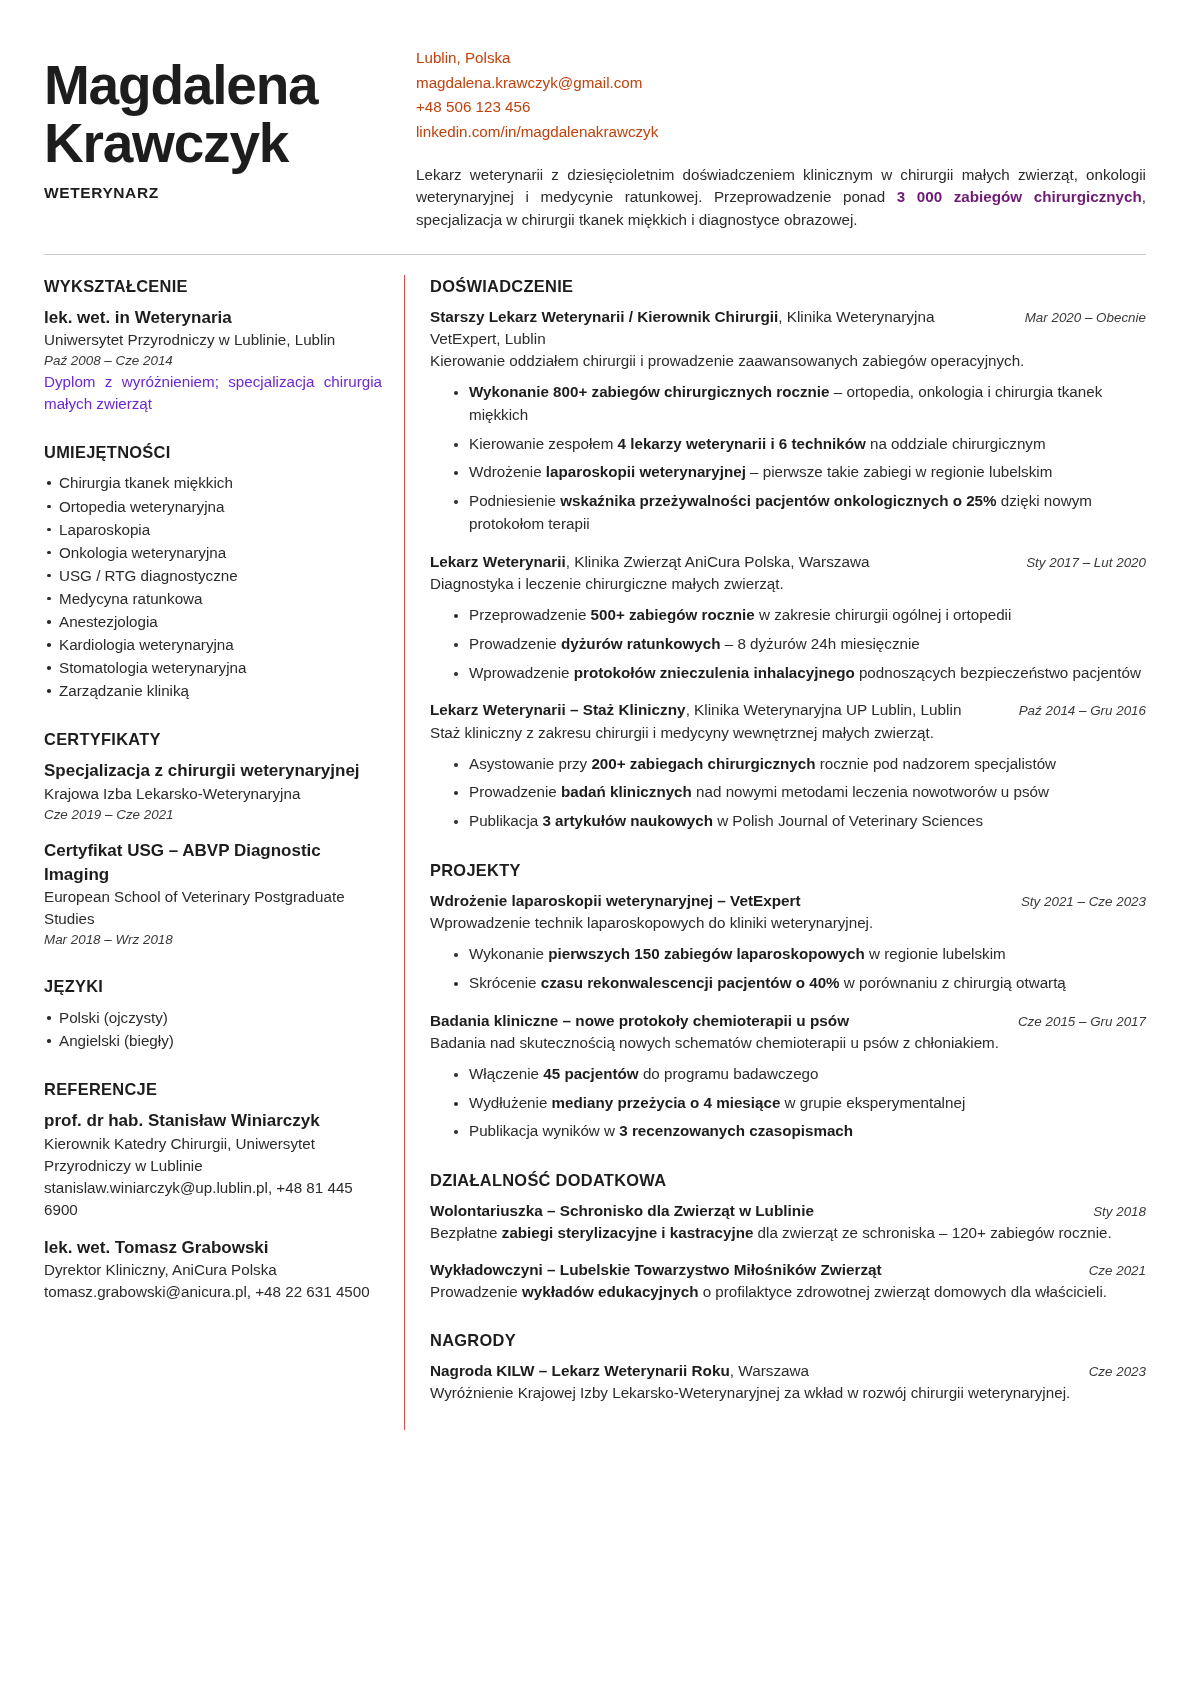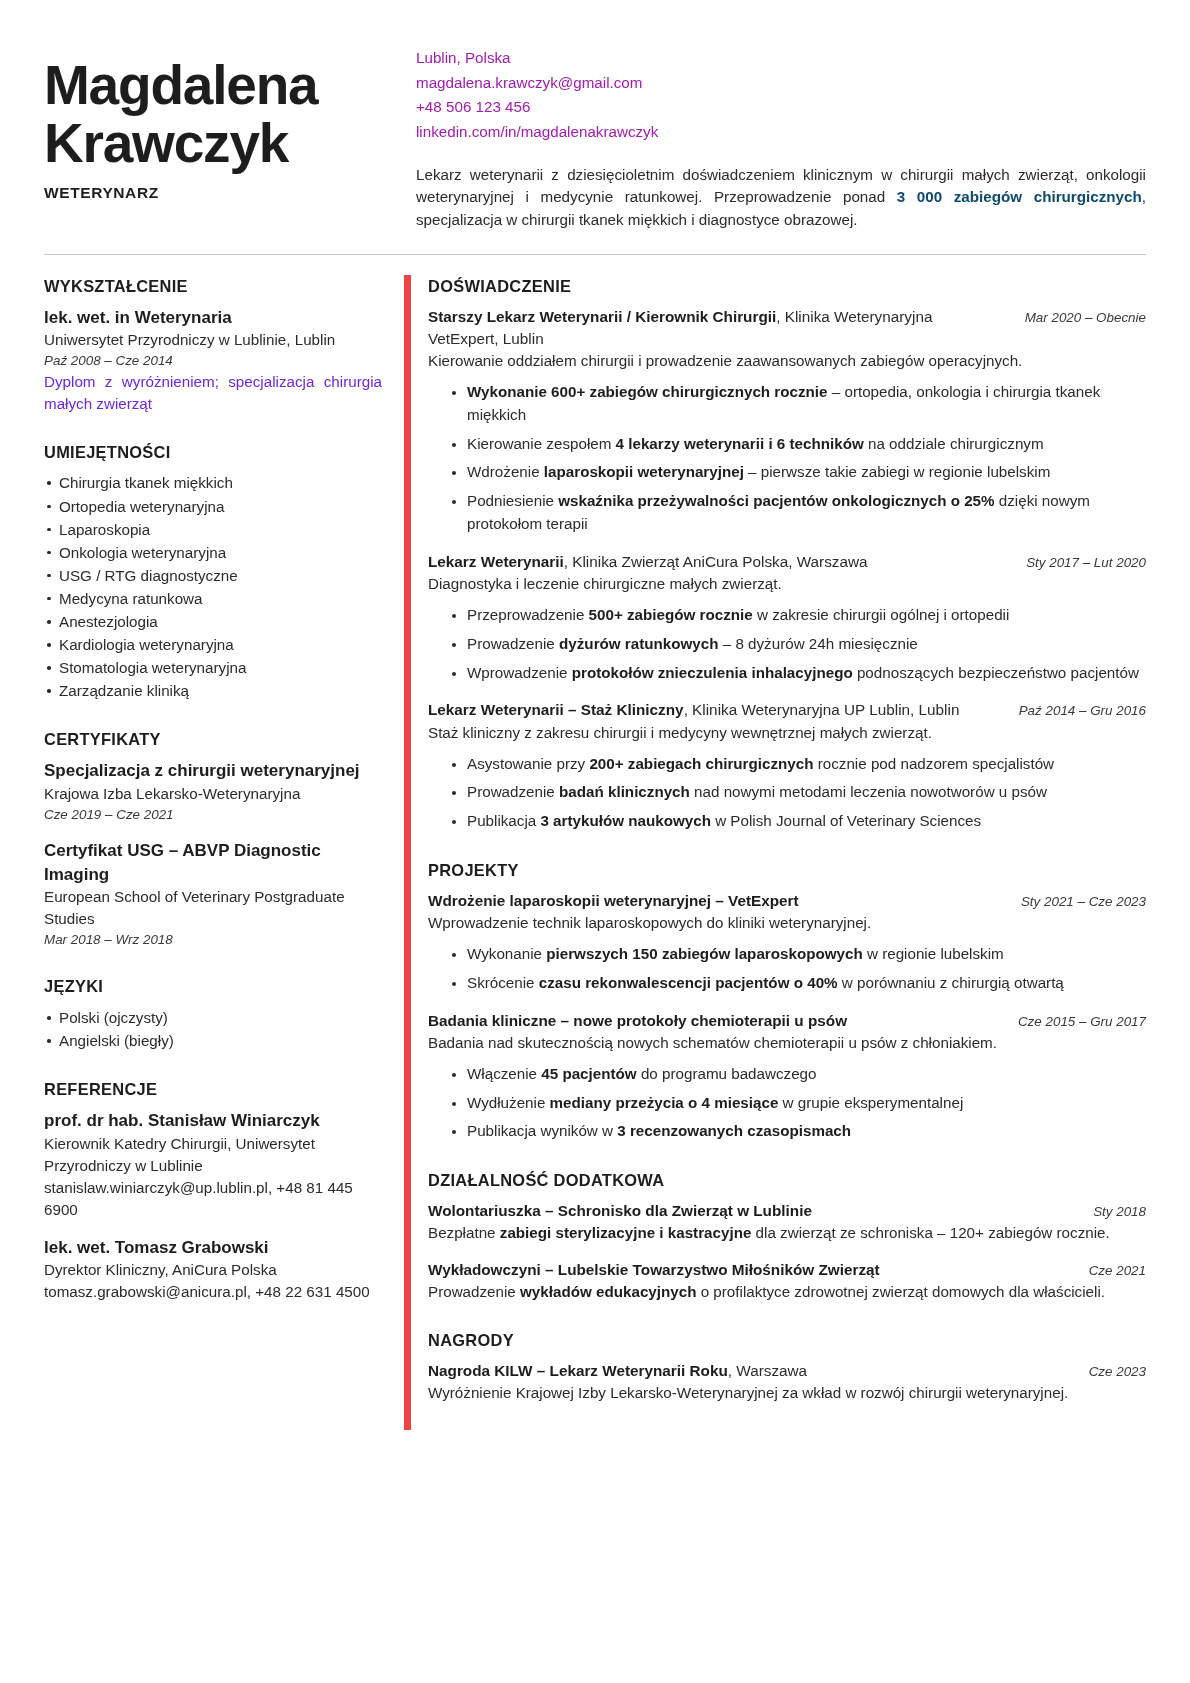--- a/index.html
+++ b/index.html
@@ -27,36 +27,36 @@
     margin: 0;
   }
   .job-title {
     font-size: 15.5px;
     font-weight: 700;
     letter-spacing: 0.6px;
     margin-top: 9px;
     color: #1d1d1d;
   }
   .header-right { flex: 1; padding-left: 12px; padding-top: 2px; }
-  .contact-line { font-size: 15.2px; line-height: 1.62; color: #a21caf; }
+  .contact-line { font-size: 15.2px; line-height: 1.62; color: #c2410c; }
   .summary {
     margin-top: 19px;
     font-size: 15.2px;
     line-height: 1.5;
     text-align: justify;
     color: #2b2b2b;
   }
-  .summary b { font-weight: 700; color: #0c4a6e; }
+  .summary b { font-weight: 700; color: #701a75; }
 
   .hrule { border-top: 1px solid #c9c9c9; margin: 22px 0 0 0; }
 
   
   .columns { display: flex; margin-top: 20px; }
   .col-left { width: 360px; flex: 0 0 360px; padding-right: 22px; }
-  .col-right { flex: 1; padding-left: 17px; border-left: 7px solid #ef4444; }
+  .col-right { flex: 1; padding-left: 25px; border-left: 1px solid #ef4444; }
 
   .section { margin-bottom: 26px; }
   .section-title {
     font-size: 16.4px;
     font-weight: 700;
     letter-spacing: 0.3px;
     color: #1d1d1d;
     margin-bottom: 7px;
   }
   .entry { margin-bottom: 15px; }
@@ -211,21 +211,21 @@
       <div class="section">
         <div class="section-title">DOŚWIADCZENIE</div>
         <div>
             <div class="entry">
               <div class="entry-head">
                 <span class="entry-date">Mar 2020 – Obecnie</span>
                 <div class="entry-title-row"><b>Starszy Lekarz Weterynarii / Kierownik Chirurgii</b>, Klinika Weterynaryjna VetExpert, Lublin</div>
               </div>
               <div class="entry-desc justify">Kierowanie oddziałem chirurgii i prowadzenie zaawansowanych zabiegów operacyjnych.</div>
               <ul class="bullets">
-                <li><b>Wykonanie 600+ zabiegów chirurgicznych rocznie</b> – ortopedia, onkologia i chirurgia tkanek miękkich</li>
+                <li><b>Wykonanie 800+ zabiegów chirurgicznych rocznie</b> – ortopedia, onkologia i chirurgia tkanek miękkich</li>
                 <li>Kierowanie zespołem <b>4 lekarzy weterynarii i 6 techników</b> na oddziale chirurgicznym</li>
                 <li>Wdrożenie <b>laparoskopii weterynaryjnej</b> – pierwsze takie zabiegi w regionie lubelskim</li>
                 <li>Podniesienie <b>wskaźnika przeżywalności pacjentów onkologicznych o 25%</b> dzięki nowym protokołom terapii</li>
               </ul>
             </div>
             <div class="entry">
               <div class="entry-head">
                 <span class="entry-date">Sty 2017 – Lut 2020</span>
                 <div class="entry-title-row"><b>Lekarz Weterynarii</b>, Klinika Zwierząt AniCura Polska, Warszawa</div>
               </div>

